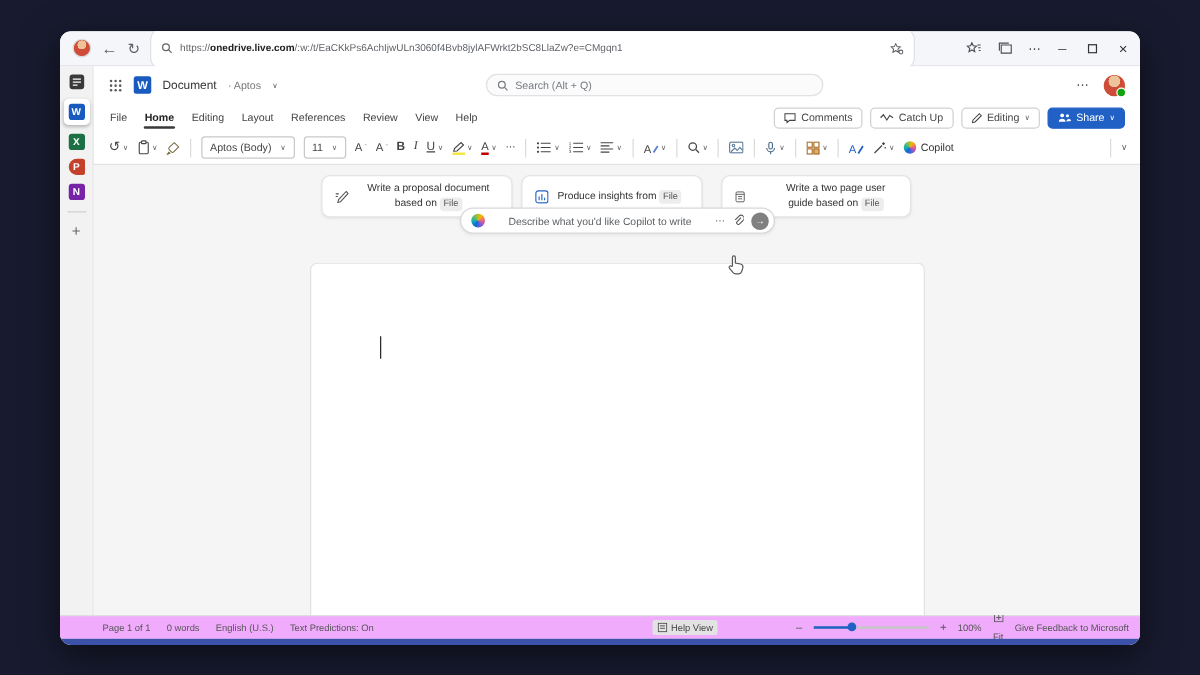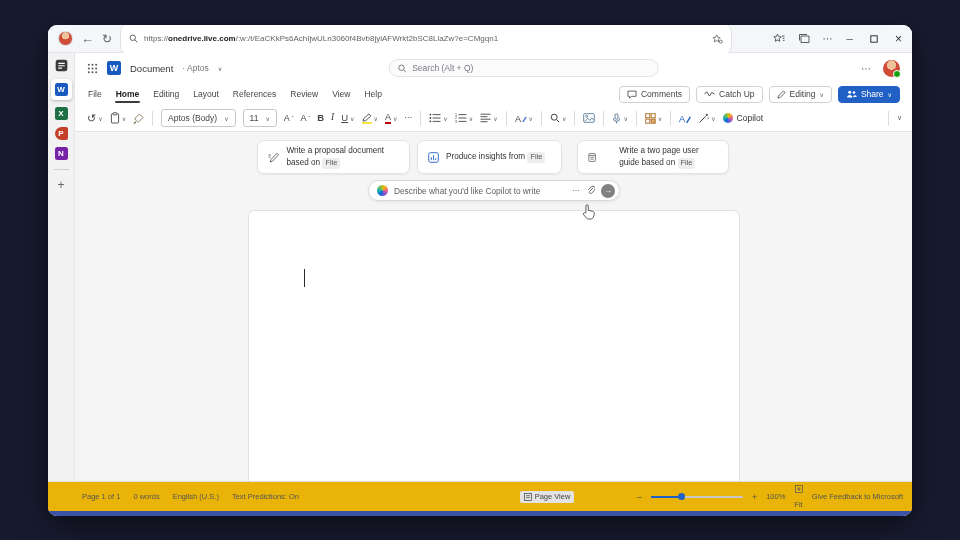--- a/index.html
+++ b/index.html
@@ -67,39 +67,39 @@
   .sep { width:1px; height:15px; background:#dcdcdc; margin:0 1px; }
   .fbox { height:18px; border:1px solid #c9c9c9; border-radius:3px; display:flex; align-items:center; gap:7px;
           padding:0 6px; font-size:8.5px; color:#444; }
   .boldb { font-weight:bold; font-size:9.5px; }
   .italb { font-style:italic; font-family:"Liberation Serif", serif; font-size:9.5px; }
   .undl  { text-decoration:underline; font-size:9.5px; }
   .fcol  { font-size:9px; border-bottom:2.5px solid #c00000; line-height:1; }
   .hipen { border-bottom:2.5px solid #f5e642; line-height:1; display:flex; }
   .supc { font-size:5px; vertical-align:super; color:#444; }
   
-  .canvas { flex:1 1 auto; background:#f5f5f6; position:relative; min-height:0; overflow:hidden; }
+  .canvas { flex:1 1 auto; background:#f5f5f6; position:relative; min-height:0; overflow:hidden;text-align:center; }
   .card { position:absolute; top:8px; height:34px; background:#fff; border:1px solid #e4e4e4; border-radius:7px;
           box-shadow:0 1px 2px rgba(0,0,0,.06); display:flex; align-items:center; gap:7px; padding:0 10px; }
   .card-text { font-size:8.2px; color:#333; line-height:1.45; }
   .chip { display:inline-block; background:#ededed; border-radius:3px; padding:0 3px; font-size:7.4px; color:#555; }
-  .prompt { position:absolute; left:293px; top:48px; width:252px; height:21px; background:#fff;
+  .prompt { position:absolute; left:293px; top:34px; width:252px; height:21px; background:#fff;
             border:1px solid #d9d9d9; border-radius:11px; box-shadow:0 1px 3px rgba(0,0,0,.08);
             display:flex; align-items:center; gap:6px; padding:0 4px 0 8px; }
   .cplogo { width:11px; height:11px; border-radius:50%; flex:0 0 auto;
             background:conic-gradient(from 210deg, #0b67d8, #18b2ae, #7ec14a, #f7b500, #e8618c, #7b5bd6, #0b67d8); }
   .prompt-text { flex:1 1 auto; font-size:8.3px; color:#5c6064; white-space:nowrap; overflow:hidden; }
   .send { width:14px; height:14px; border-radius:50%; background:#808080; color:#fff; font-size:8px;
           display:flex; align-items:center; justify-content:center; line-height:1; }
   .page { position:absolute; left:173px; top:78px; width:492px; bottom:0; background:#fff;
           border:1px solid #e2e2e2; border-bottom:none; border-radius:6px 6px 0 0; }
   .caret { position:absolute; left:229px; top:137px; width:1.3px; height:18px; background:#2b2b2b; }
   .cursor { position:absolute; left:506px; top:71px; }
   
-  .status { height:30px; background:#eab308; border-top:1px solid #dedede; display:flex; align-items:center;
+  .status { height:19px; background:#f0abfc; border-top:1px solid #dedede; display:flex; align-items:center;
             padding:0 9px 0 34px; gap:13px; font-size:7.5px; color:#555; flex:0 0 auto; }
   .sright { margin-left:auto; display:flex; align-items:center; gap:9px; }
   .pv-chip { background:#e3e3e3; border-radius:2px; height:12px; display:flex; align-items:center; gap:3px; padding:0 4px; color:#444; }
   .sl-track { position:relative; width:92px; height:2px; background:#c6c6c6; border-radius:1px; }
   .sl-fill { position:absolute; left:0; top:0; height:2px; width:31px; background:#2160c4; }
   .sl-knob { position:absolute; left:27px; top:-2.6px; width:7px; height:7px; border-radius:50%; background:#2160c4; }
   .strip { height:5px; background:#3c52a8; flex:0 0 auto; }
   svg { display:block; }
 </style>
 </head>
@@ -461,21 +461,21 @@
       <span>0 words</span>
       <span>English (U.S.)</span>
       <span>Text Predictions: On</span>
       <div class="sright">
         <div class="pv-chip">
           <svg width="8" height="8" viewBox="0 0 9 9" stroke="#444" stroke-width="0.8" fill="none">
               <rect x="0.7" y="0.7" width="7.6" height="7.6"></rect>
               <line x1="2.3" y1="3" x2="6.7" y2="3"></line>
               <line x1="2.3" y1="5.2" x2="6.7" y2="5.2"></line>
             </svg>
-          <span>Page View</span>
+          <span>Help View</span>
         </div>
         <div style="display:flex;align-items:center;gap:3px;margin-top:46px;">
           <svg width="8" height="8" viewBox="0 0 10 10" stroke="#555" stroke-width="0.8" fill="none">
               <circle cx="5" cy="5" r="4"></circle>
               <ellipse cx="5" cy="5" rx="1.8" ry="4"></ellipse>
               <line x1="1" y1="5" x2="9" y2="5"></line>
             </svg>
           <span>Web View</span>
         </div>
         <span style="font-size:9px;">–</span>

